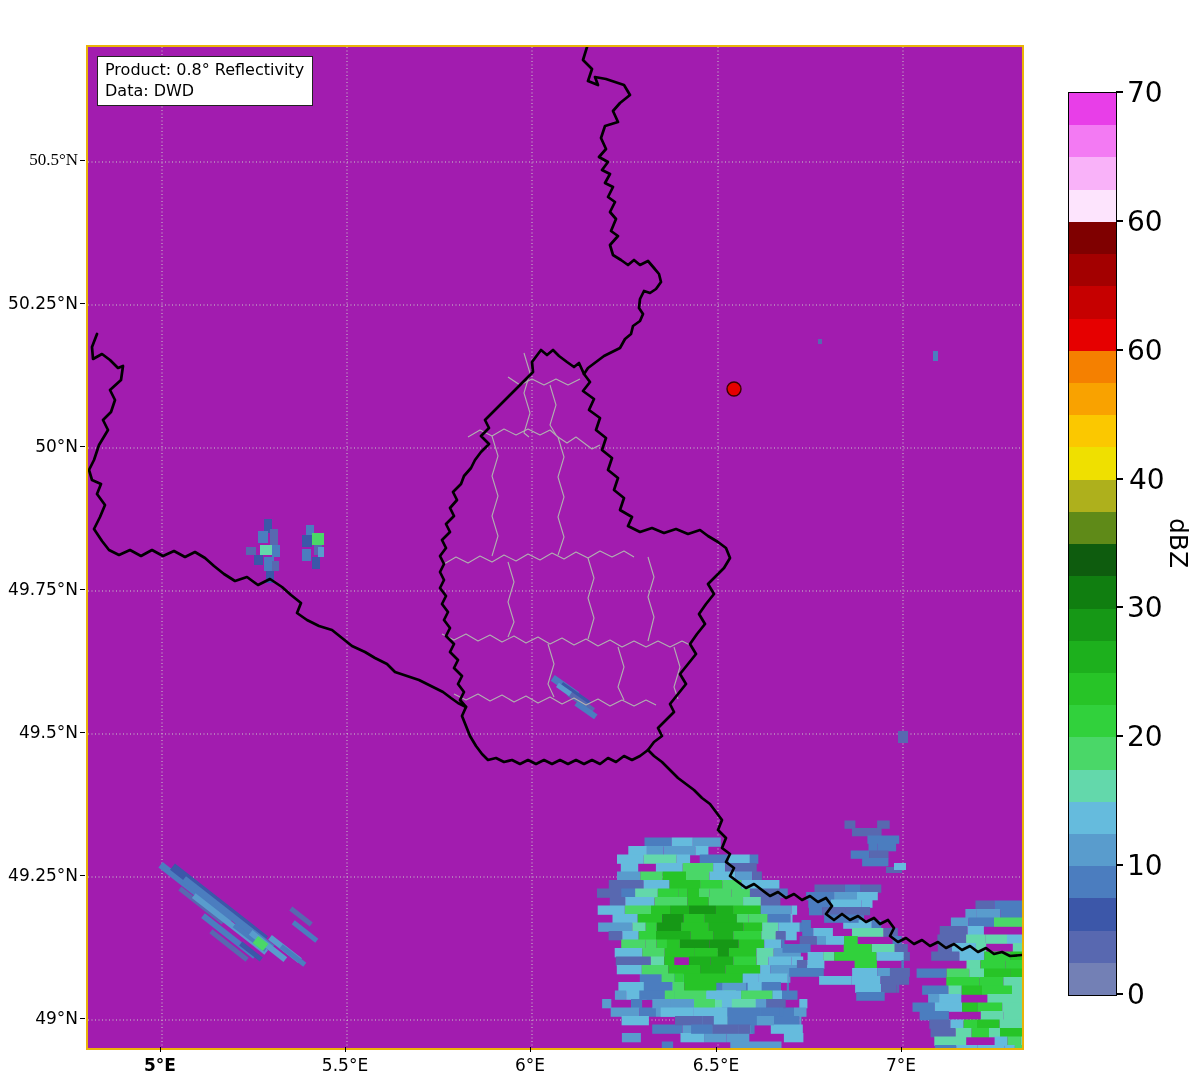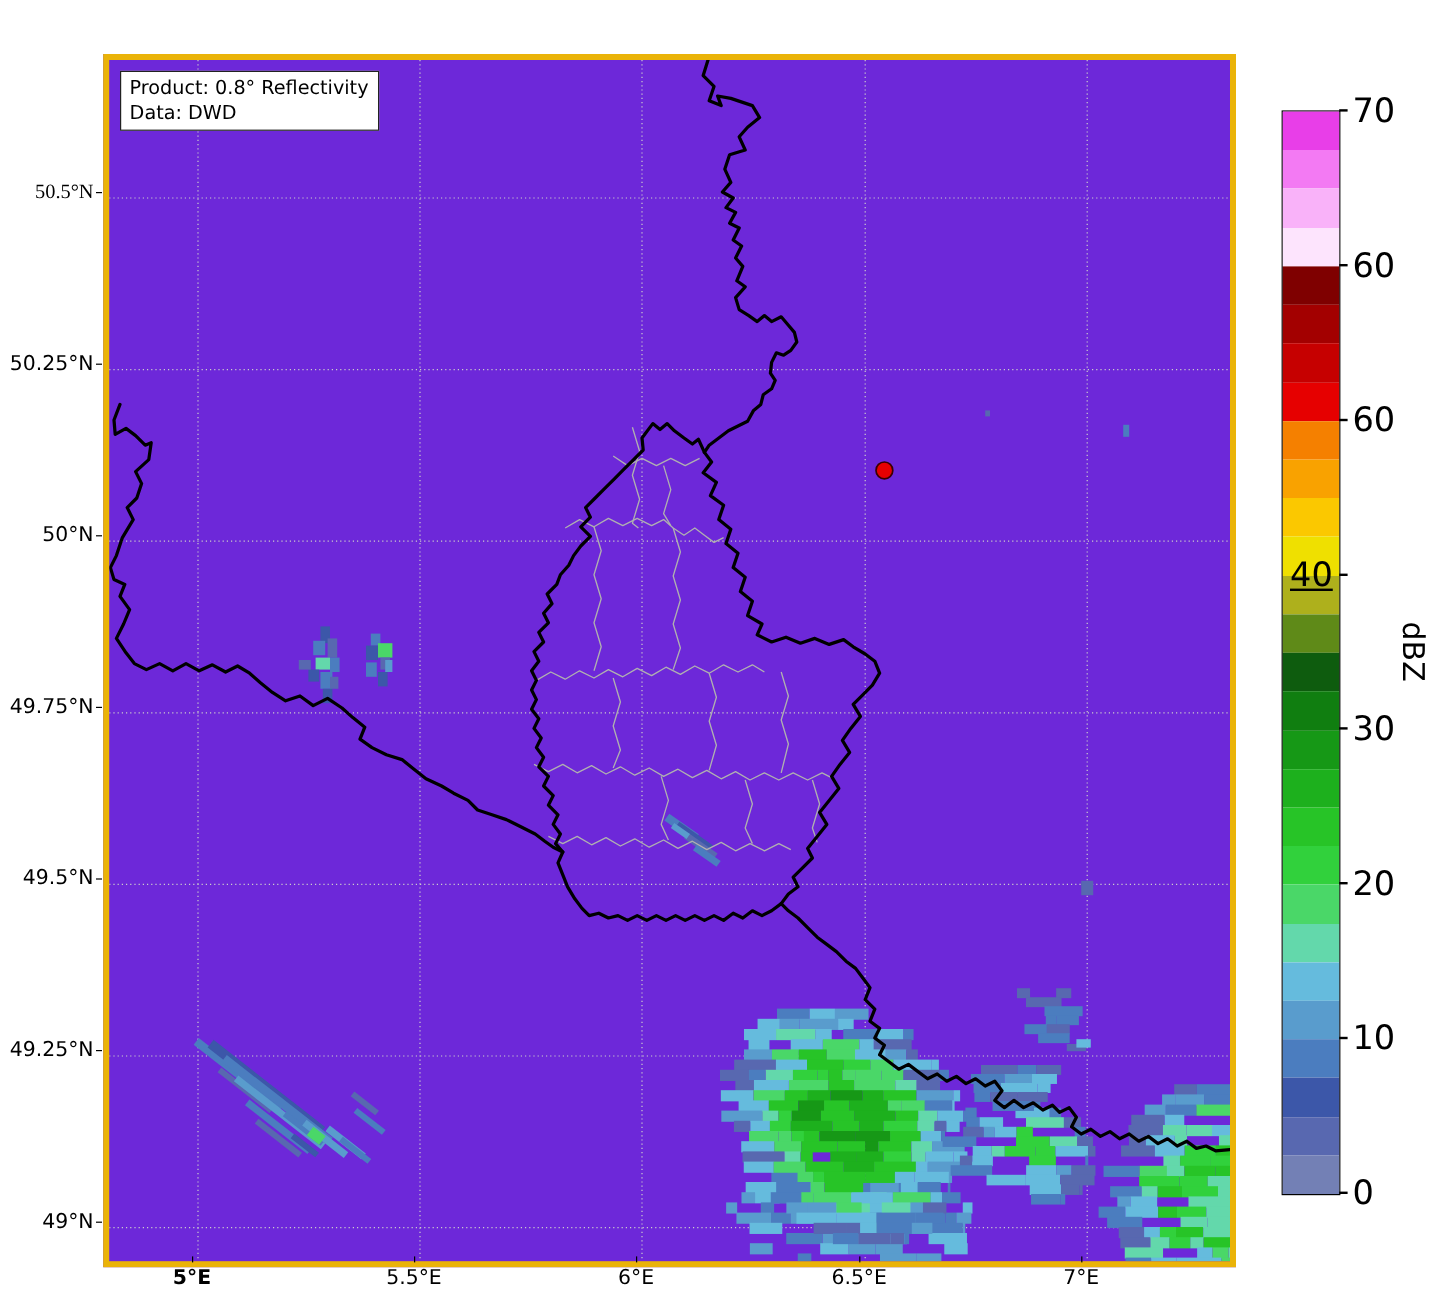--- a/index.html
+++ b/index.html
@@ -1,21 +1,21 @@
 <!DOCTYPE html>
 <html><head>
 <meta charset="utf-8">
 <style>
   html,body{margin:0;padding:0;background:#fff;width:1202px;height:1081px;overflow:hidden;
     font-family:"DejaVu Sans","Liberation Sans",sans-serif;color:#000;}
   #app{position:relative;width:1202px;height:1081px;background:#fff;}
   .title{position:absolute;left:86px;top:5px;width:934px;text-align:center;
     font-size:31px;line-height:36px;white-space:nowrap;}
-  .plot{position:absolute;left:86px;top:45px;width:934px;height:1001px;border:5px solid #eab308;
-    box-sizing:content-box;background:#6d28d9;}
+  .plot{position:absolute;left:86px;top:45px;width:934px;height:1001px;border:2px solid #eab308;
+    box-sizing:content-box;background:#a21caf;}
   .plot svg{position:absolute;left:0;top:0;display:block;}
   .infobox{position:absolute;left:9px;top:9px;border:1px solid #222;background:#fff;
     padding:2px 8px 4px 7px;font-size:16px;line-height:21px;white-space:nowrap;z-index:5;}
   .xticklab{position:absolute;transform:translateX(-50%);font-size:17px;white-space:nowrap;}
   .yticklab{position:absolute;width:78px;text-align:right;transform:translateY(-50%);
     font-size:17px;white-space:nowrap;}
   .tickmark{position:absolute;background:#000;}
   .colorbar{position:absolute;left:1068px;top:92px;width:47px;height:902px;
     border:1px solid #000;display:flex;flex-direction:column;}
   .cbseg{flex:1 1 auto;}
@@ -597,21 +597,21 @@
       </div>
   </div>
   <div id="cb-extras">
       <div class="cbtick" style="left: 1116px; top: 91px;"></div>
       <div class="cbticklab" style="left: 1127px; top: 92px;">70</div>
       <div class="cbtick" style="left: 1116px; top: 219.857px;"></div>
       <div class="cbticklab" style="left: 1127px; top: 220.857px;">60</div>
       <div class="cbtick" style="left: 1116px; top: 348.714px;"></div>
       <div class="cbticklab" style="left: 1127px; top: 349.714px;">60</div>
       <div class="cbtick" style="left: 1116px; top: 477.571px;"></div>
-      <div class="cbticklab" style="left: 1075px; top: 478.571px; text-decoration: underline;">40</div>
+      <div class="cbticklab" style="left: 1129px; top: 478.571px;">40</div>
       <div class="cbtick" style="left: 1116px; top: 606.429px;"></div>
       <div class="cbticklab" style="left: 1127px; top: 607.429px;">30</div>
       <div class="cbtick" style="left: 1116px; top: 735.286px;"></div>
       <div class="cbticklab" style="left: 1127px; top: 736.286px;">20</div>
       <div class="cbtick" style="left: 1116px; top: 864.143px;"></div>
       <div class="cbticklab" style="left: 1127px; top: 865.143px;">10</div>
       <div class="cbtick" style="left: 1116px; top: 993px;"></div>
       <div class="cbticklab" style="left: 1127px; top: 994px;">0</div>
     </div>
   <div class="cblabel">dBZ</div>

